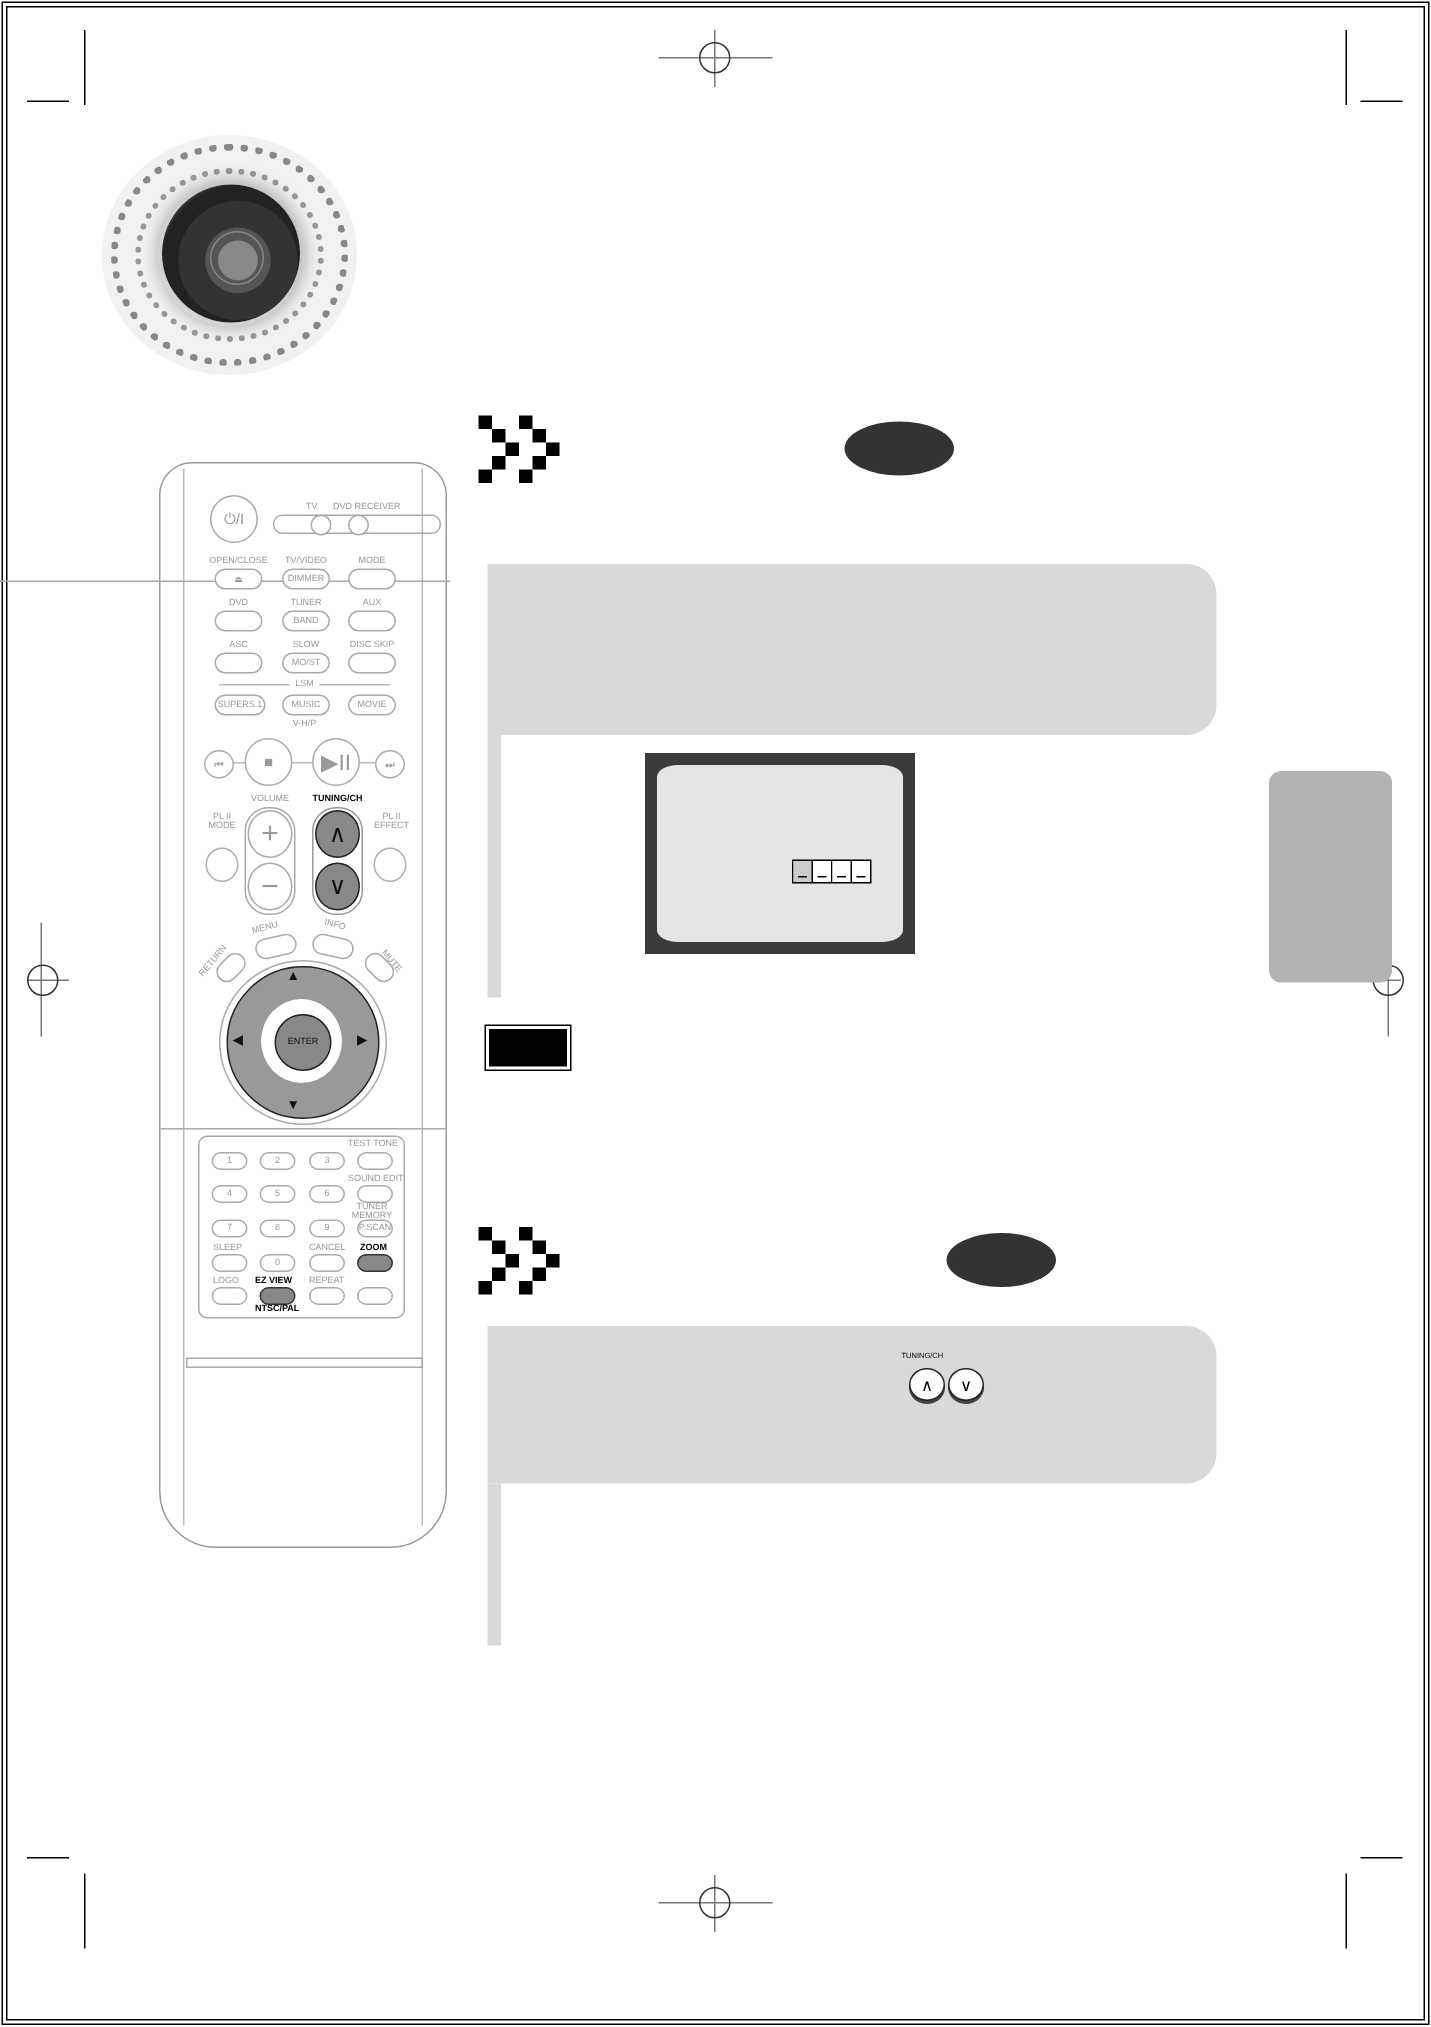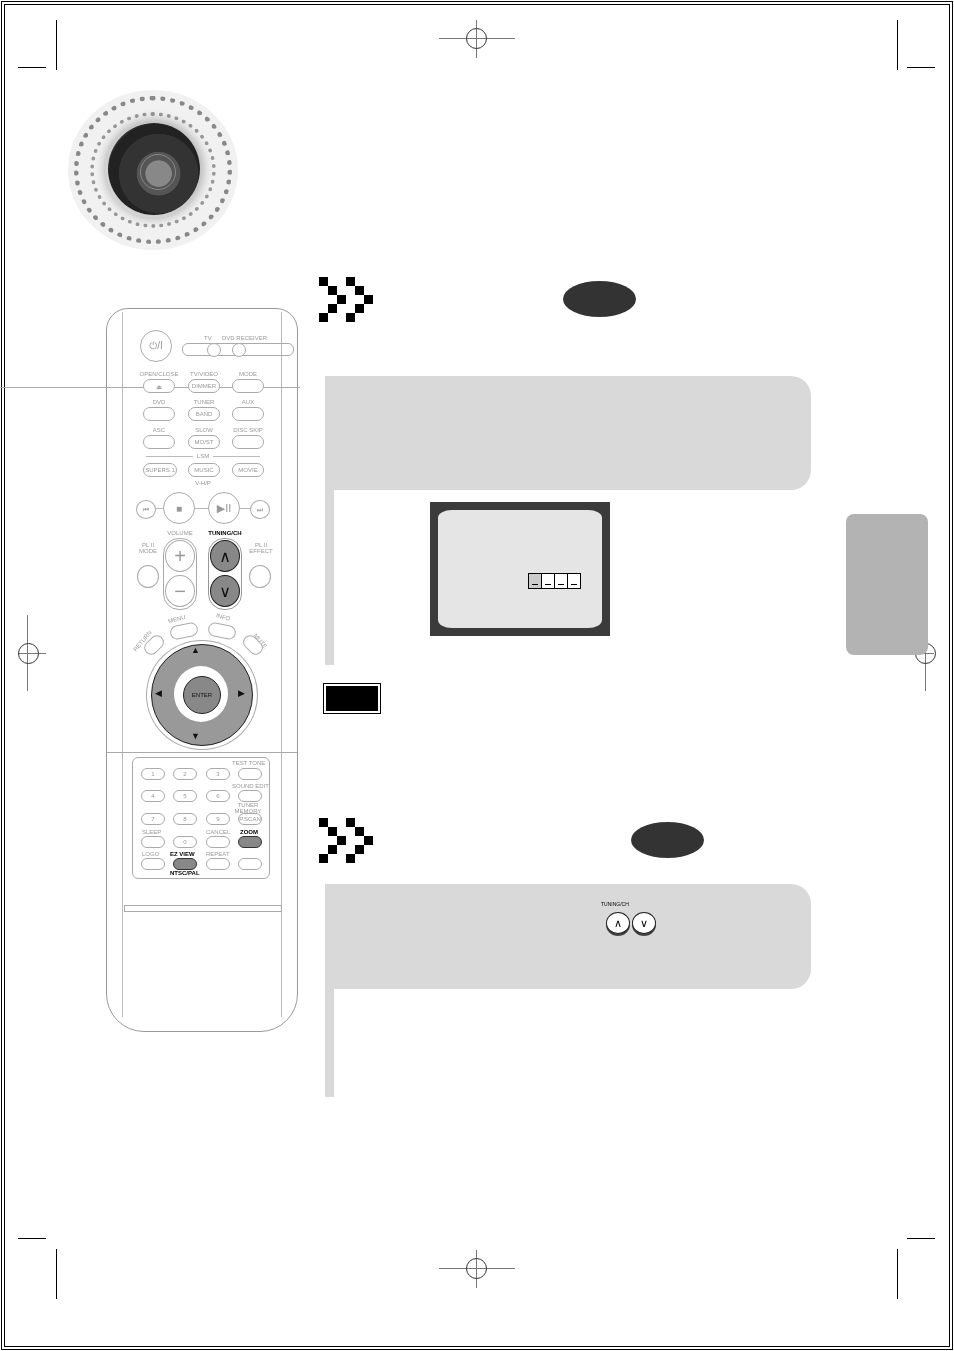--- a/index.html
+++ b/index.html
@@ -146,21 +146,21 @@
   </div>
 <div class="abs rlabel" style="left:193px;top:480px;width:20px;">V-H/P</div>
 
 <div class="abs rsep" style="left:145px;top:508px;width:118px;"></div>
 <div class="abs rround" style="left:136px;top:500px;width:18px;height:17px;font-size:7px;">
     <span>⏮</span>
   </div>
 <div class="abs rround" style="left:163px;top:492px;width:30px;height:30px;font-size:10px;">
     <span>■</span>
   </div>
-<div class="abs rround" style="left:208px;top:492px;width:30px;height:30px;font-size:11px;">
+<div class="abs rround" style="left:208px;top:492px;width:30px;height:30px;font-size:15px;">
     <span>▶II</span>
   </div>
 <div class="abs rround" style="left:250px;top:500px;width:18px;height:17px;font-size:7px;">
     <span>⏭</span>
   </div>
 
 <div class="abs rlabel" style="left:160px;top:530px;width:40px;">VOLUME</div>
 <div class="abs rlabel dark" style="left:203px;top:530px;width:44px;">TUNING/CH</div>
 <div class="abs rlabel" style="left:133px;top:542px;width:30px;white-space:normal;">PL II MODE</div>
 <div class="abs rlabel" style="left:246px;top:542px;width:30px;white-space:normal;">PL II EFFECT</div>

